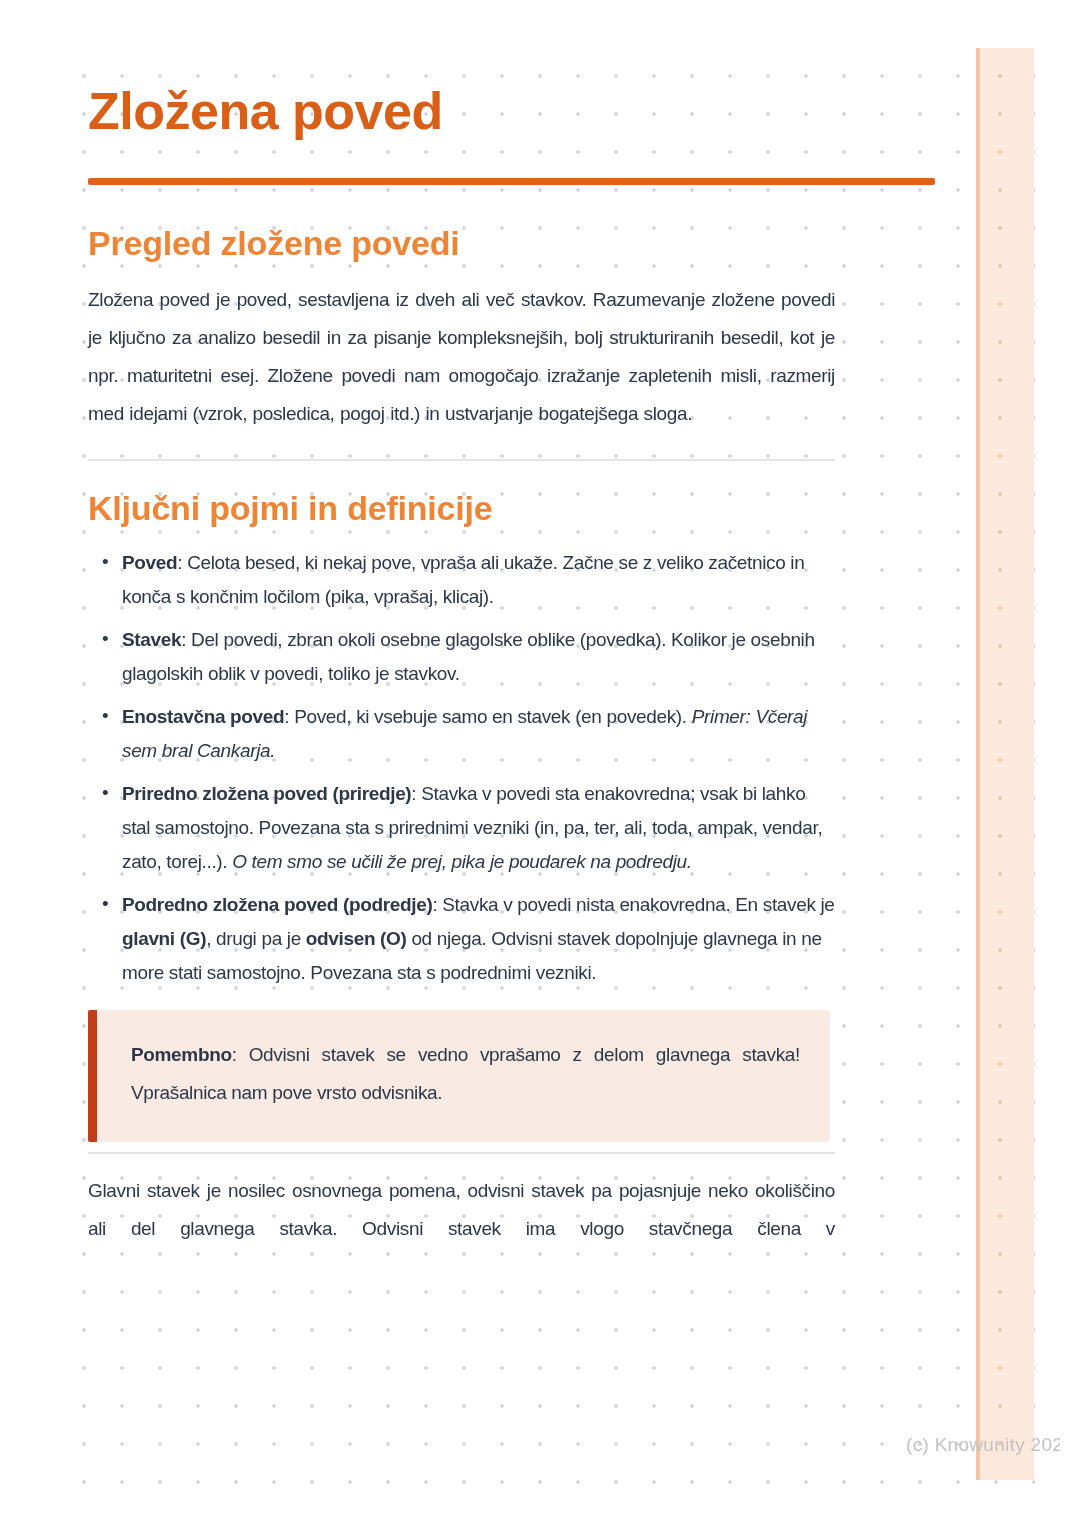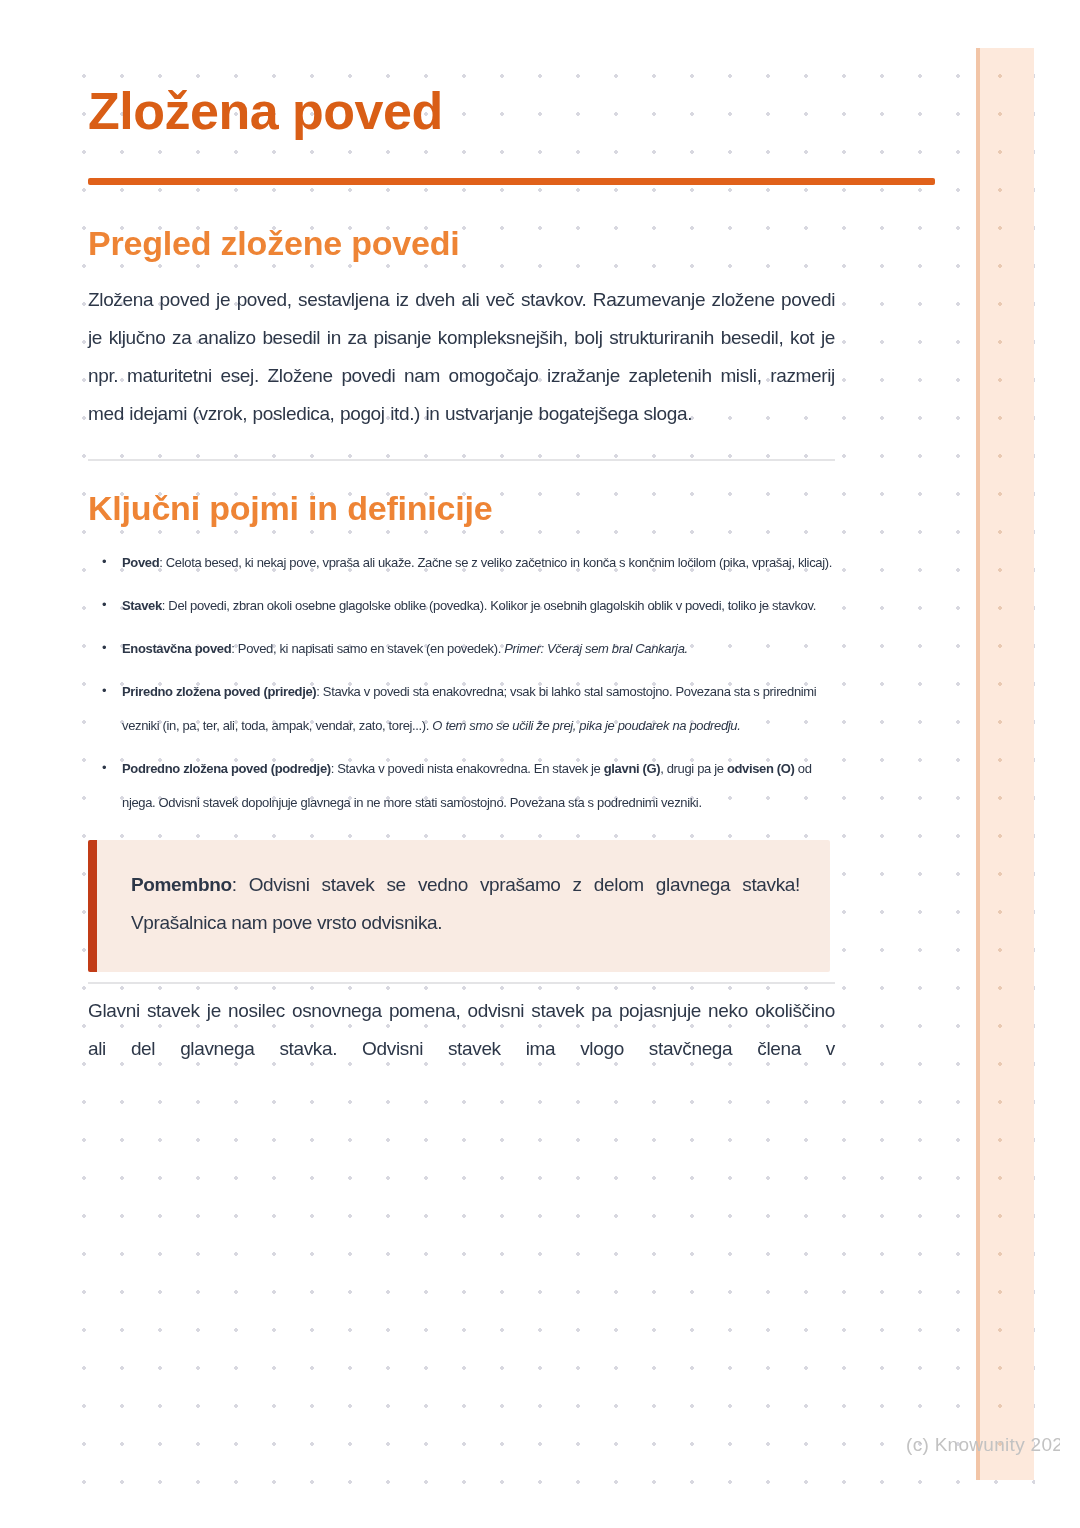--- a/index.html
+++ b/index.html
@@ -46,26 +46,26 @@
   h2.section-heading{
     margin:41px 0 0;font-size:34px;line-height:35px;font-weight:bold;
     color:var(--accent-heading);letter-spacing:-0.2px;
   }
   h2.h2-terms{margin-top:30px;}
   h2.h2-detail{margin-top:40px;}
   p.body-para{
     margin:20px 0 0;font-size:19px;line-height:38px;color:var(--body-text);
     text-align:justify;letter-spacing:-0.35px;word-spacing:0.5px;
   }
-  p.clipped{text-align-last:justify;margin-top:8px;}
+  p.clipped{text-align-last:justify;margin-top:18px;}
   hr.divider{border:none;border-top:2px solid var(--divider);margin:26px 0 0;width:747px;}
   hr.divider-2{margin-top:10px;}
   ul.terms{list-style:none;margin:20px 0 0;padding:0 0 0 34px;}
   li.term-item{
-    position:relative;font-size:13px;line-height:34px;margin:0 0 9px;
+    position:relative;font-size:19px;line-height:34px;margin:0 0 9px;
     color:var(--body-text);letter-spacing:-0.35px;
   }
   li.term-item::before{content:"\2022";position:absolute;left:-20px;top:-1px;color:var(--body-text);}
   .seg-bold{font-weight:bold;}
   .seg-italic{font-style:italic;}
   .callout{
     margin-top:20px;width:742px;box-sizing:border-box;
     background:var(--callout-background);
     border-left:9px solid var(--callout-border);
     border-radius:2px;
@@ -93,21 +93,21 @@
 
     <h2 class="section-heading h2-overview">Pregled zložene povedi</h2>
     <p class="body-para">Zložena poved je poved, sestavljena iz dveh ali več stavkov. Razumevanje zložene povedi je ključno za analizo besedil in za pisanje kompleksnejših, bolj strukturiranih besedil, kot je npr. maturitetni esej. Zložene povedi nam omogočajo izražanje zapletenih misli, razmerij med idejami (vzrok, posledica, pogoj itd.) in ustvarjanje bogatejšega sloga.</p>
 
     <hr class="divider">
 
     <h2 class="section-heading h2-terms">Ključni pojmi in definicije</h2>
     <ul class="terms" id="terms-list">
         <li class="term-item"><span class="seg-bold">Poved</span><span class="seg-normal">: Celota besed, ki nekaj pove, vpraša ali ukaže. Začne se z veliko začetnico in konča s končnim ločilom (pika, vprašaj, klicaj).</span></li>
         <li class="term-item"><span class="seg-bold">Stavek</span><span class="seg-normal">: Del povedi, zbran okoli osebne glagolske oblike (povedka). Kolikor je osebnih glagolskih oblik v povedi, toliko je stavkov.</span></li>
-        <li class="term-item"><span class="seg-bold">Enostavčna poved</span><span class="seg-normal">: Poved, ki napisati samo en stavek (en povedek). </span><span class="seg-italic">Primer: Včeraj sem bral Cankarja.</span></li>
+        <li class="term-item"><span class="seg-bold">Enostavčna poved</span><span class="seg-normal">: Poved, ki vsebuje samo en stavek (en povedek). </span><span class="seg-italic">Primer: Včeraj sem bral Cankarja.</span></li>
         <li class="term-item"><span class="seg-bold">Priredno zložena poved (priredje)</span><span class="seg-normal">: Stavka v povedi sta enakovredna; vsak bi lahko stal samostojno. Povezana sta s prirednimi vezniki (in, pa, ter, ali, toda, ampak, vendar, zato, torej...). </span><span class="seg-italic">O tem smo se učili že prej, pika je poudarek na podredju.</span></li>
         <li class="term-item"><span class="seg-bold">Podredno zložena poved (podredje)</span><span class="seg-normal">: Stavka v povedi nista enakovredna. En stavek je </span><span class="seg-bold">glavni (G)</span><span class="seg-normal">, drugi pa je </span><span class="seg-bold">odvisen (O)</span><span class="seg-normal"> od njega. Odvisni stavek dopolnjuje glavnega in ne more stati samostojno. Povezana sta s podrednimi vezniki.</span></li>
       </ul>
 
     <div class="callout">
       <p id="callout-text"><span class="seg-bold">Pomembno</span><span class="seg-normal">: Odvisni stavek se vedno vprašamo z delom glavnega stavka! Vprašalnica nam pove vrsto odvisnika.</span></p>
     </div>
 
     <hr class="divider divider-2">
 

